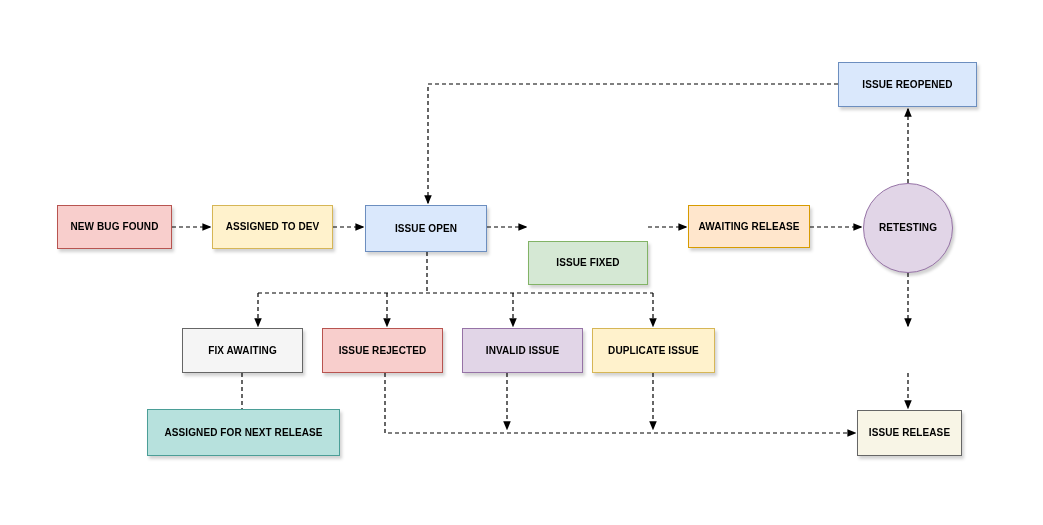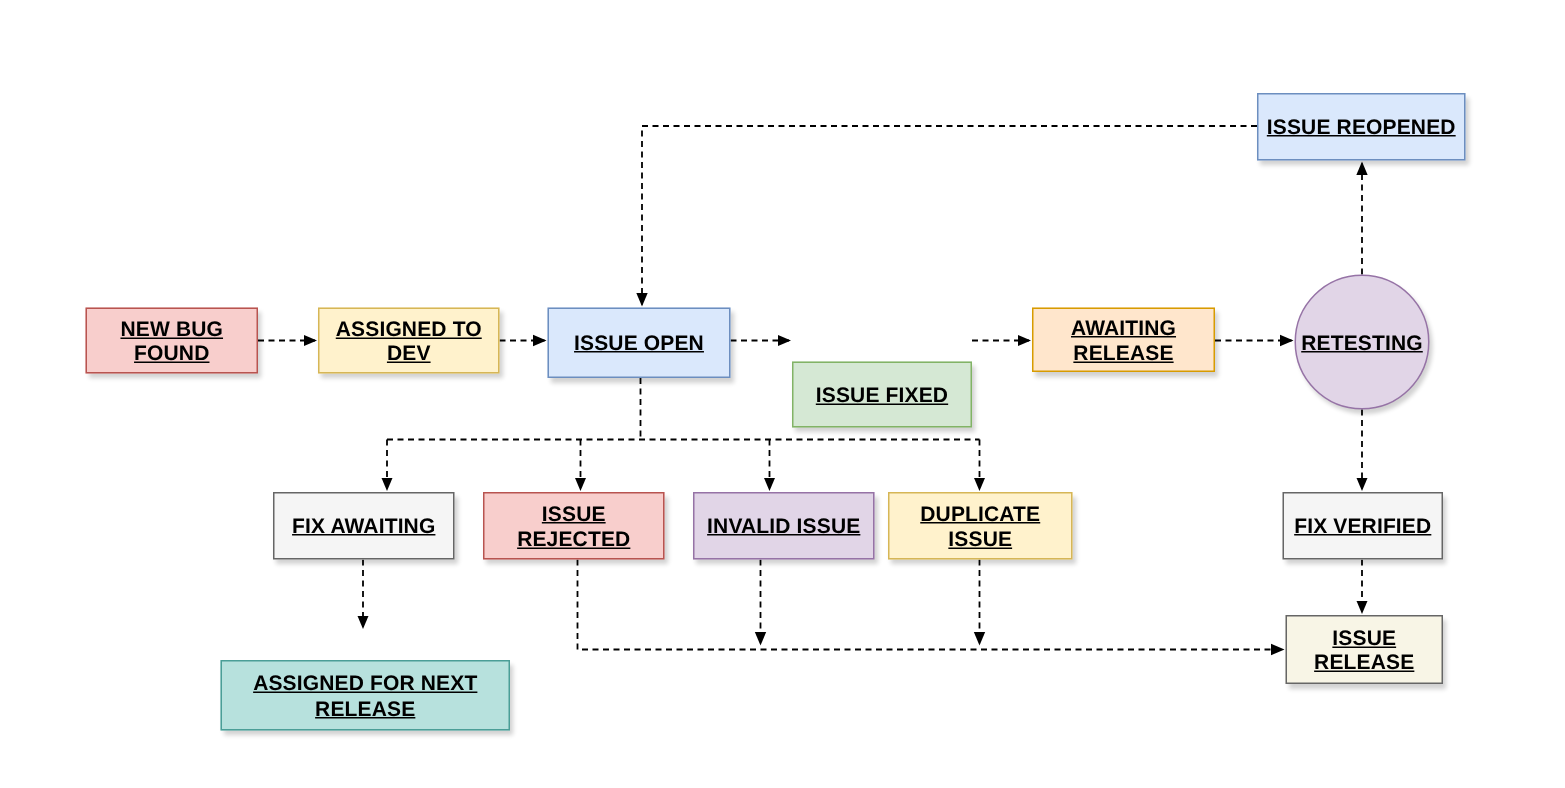--- a/index.html
+++ b/index.html
@@ -36,45 +36,44 @@
     box-sizing: border-box;
     border: 1.6px solid #000;
     background: #fff;
     display: flex;
     align-items: center;
     justify-content: center;
     text-align: center;
     box-shadow: 2px 3px 3px rgba(0,0,0,0.18);
   }
   .node .label {
-    font-size: 14px;
+    font-size: 10px;
     font-weight: 700;
     color: #000000;
     letter-spacing: 0.1px;
     line-height: 1.15;
     padding: 0 4px;
     user-select: none;
-    text-decoration: underline;
   }
   .circle { border-radius: 50%; }
   
   .n0  { left: 57px;  top: 205px; width: 115px; height: 44px; }
   .n1  { left: 212px; top: 205px; width: 121px; height: 44px; }
   .n2  { left: 365px; top: 205px; width: 122px; height: 47px; }
   .n3  { left: 528px; top: 217px; width: 120px; height: 44px; margin-top: 24px; }
   .n4  { left: 688px; top: 205px; width: 122px; height: 43px; }
   .n5  { left: 863px; top: 183px; width: 90px;  height: 90px; }
   .n6  { left: 838px; top: 62px;  width: 139px; height: 45px; }
   .n7  { left: 182px; top: 328px; width: 121px; height: 45px; }
   .n8  { left: 322px; top: 328px; width: 121px; height: 45px; }
   .n9  { left: 462px; top: 328px; width: 121px; height: 45px; justify-content: center; }
   .n10 { left: 592px; top: 328px; width: 123px; height: 45px; }
   .n11 { left: 855px; top: 328px; width: 107px; height: 45px; }
   .n12 { left: 857px; top: 410px; width: 105px; height: 46px; }
-  .n13 { left: 147px; top: 440px; width: 193px; height: 47px; }
+  .n13 { left: 147px; top: 409px; width: 193px; height: 47px; }
 </style>
 </head>
 <body>
 
 <div class="canvas">
 
   <svg class="edge-layer" width="1043" height="525" viewBox="0 0 1043 525" xmlns="http://www.w3.org/2000/svg">
     <defs>
       <marker id="ah" viewBox="0 0 10 10" refX="8.5" refY="5" markerWidth="9" markerHeight="9" markerUnits="userSpaceOnUse" orient="auto-start-reverse">
         <path d="M0,0.8 L10,5 L0,9.2 Z" fill="#000000"></path>
@@ -144,23 +143,20 @@
   </div>
 
   <div class="node n9" style="background: rgb(225, 213, 231); border-color: rgb(150, 115, 166);">
     <span class="label">INVALID ISSUE</span>
   </div>
 
   <div class="node n10" style="background: rgb(255, 242, 204); border-color: rgb(214, 182, 86);">
     <span class="label">DUPLICATE ISSUE</span>
   </div>
 
-  <div class="node n11" style="background: rgb(245, 245, 245); border-color: rgb(102, 102, 102);">
-    <span class="label">FIX VERIFIED</span>
-  </div>
 
   <div class="node n12" style="background: rgb(248, 245, 230); border-color: rgb(102, 102, 102);">
     <span class="label">ISSUE RELEASE</span>
   </div>
 
   <div class="node n13" style="background: rgb(183, 225, 221); border-color: rgb(75, 158, 151);">
     <span class="label">ASSIGNED FOR NEXT RELEASE</span>
   </div>
 
 </div>

